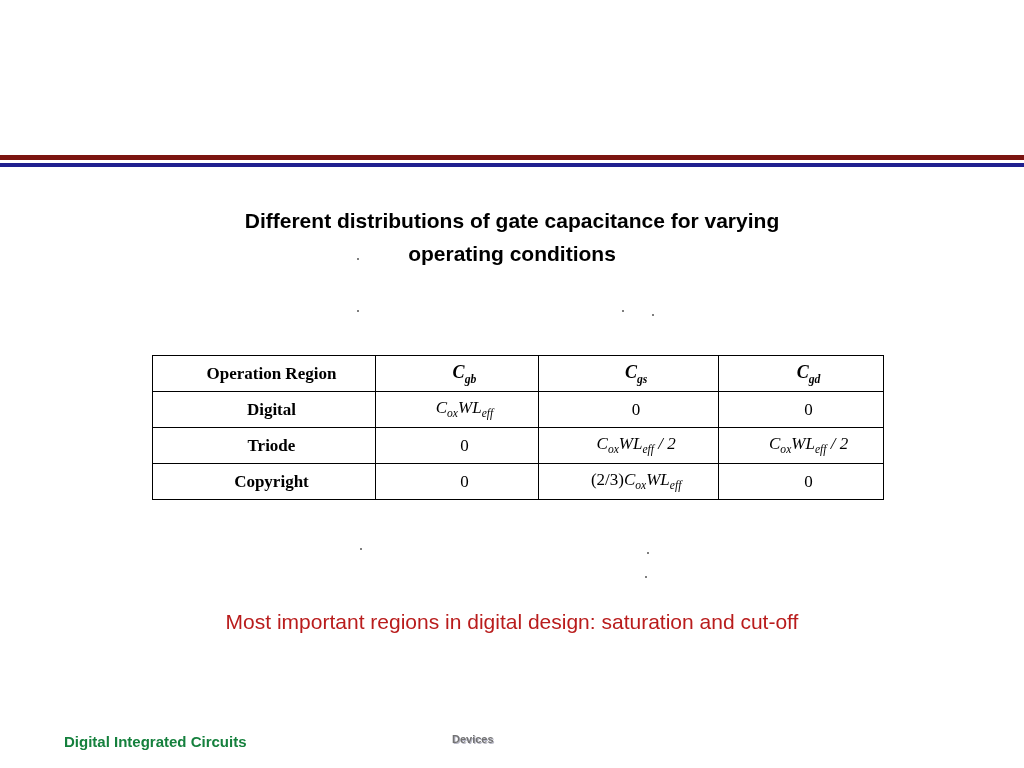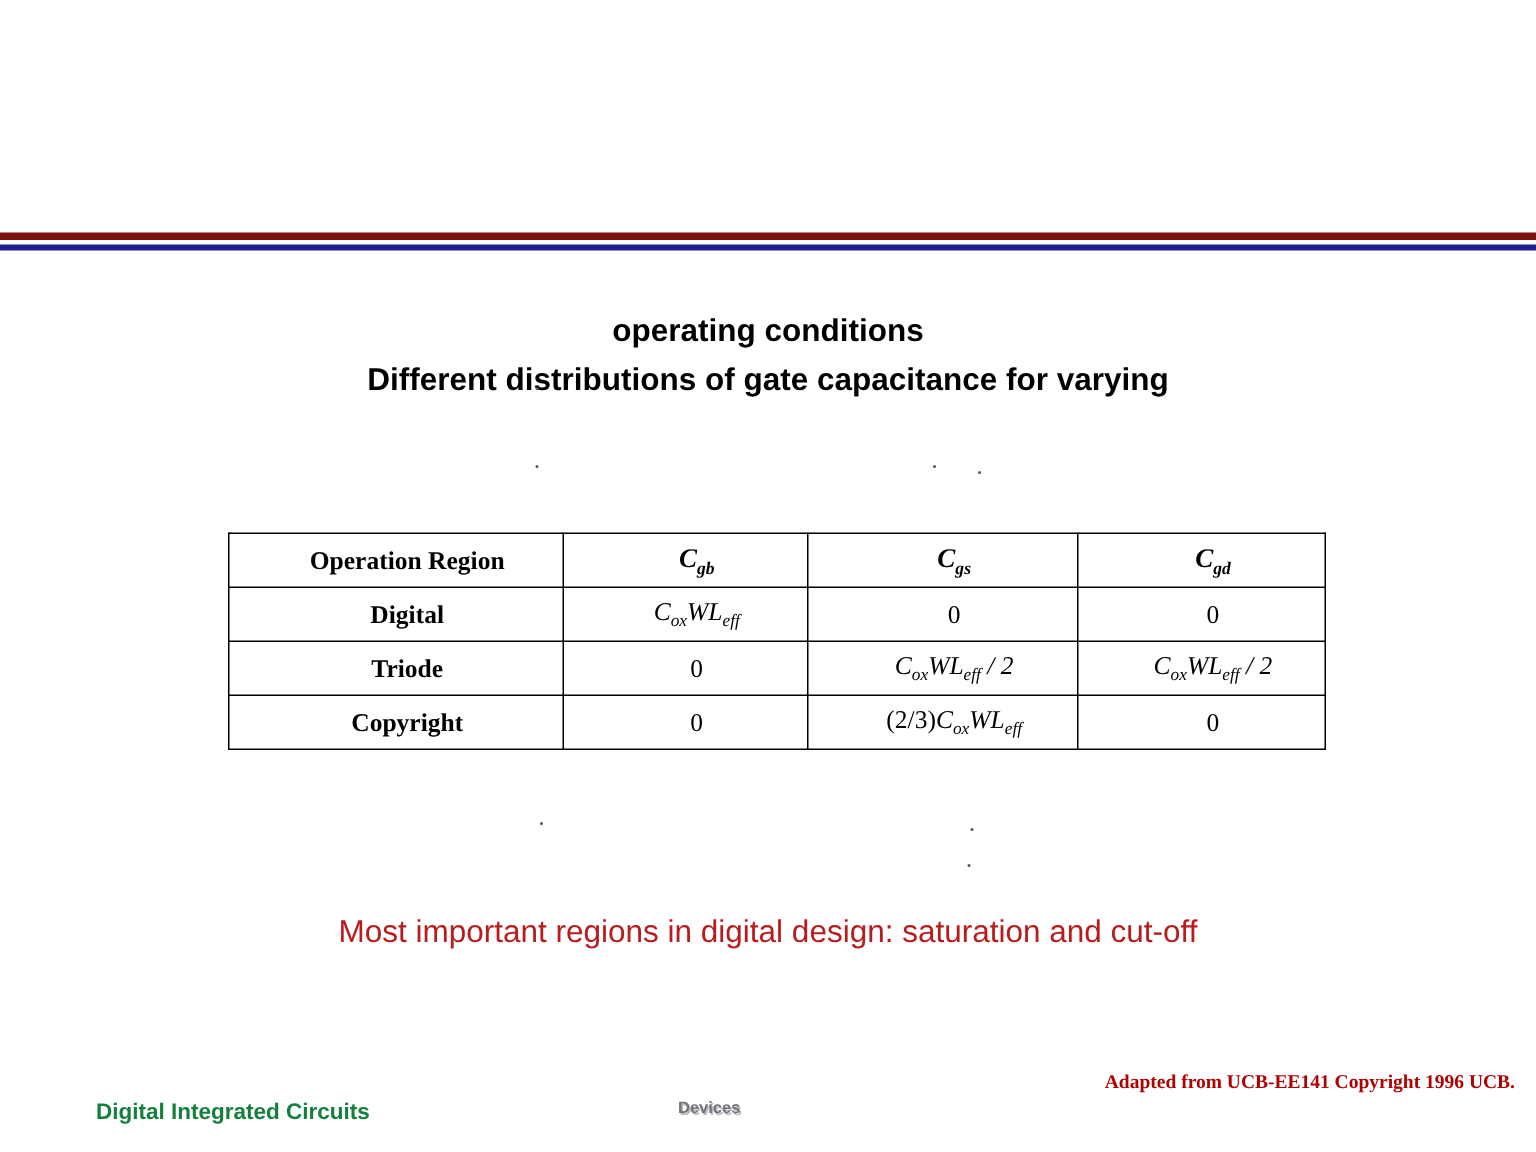--- a/index.html
+++ b/index.html
@@ -161,22 +161,22 @@
 <div class="slide">
 
 
   <div class="rule-wrap">
     <div class="rule-dark"></div>
     <div class="rule-gap"></div>
     <div class="rule-blue"></div>
   </div>
 
   <div class="subtitle">
+    <div>Different distributions of gate capacitance for varying</div>
     <div>operating conditions</div>
-    <div>Different distributions of gate capacitance for varying</div>
   </div>
 
   <div class="dot" style="top:258px;left:357px;"></div>
   <div class="dot" style="top:310px;left:357px;"></div>
   <div class="dot" style="top:310px;left:622px;"></div>
   <div class="dot" style="top:314px;left:652px;"></div>
   <div class="dot" style="top:548px;left:360px;"></div>
   <div class="dot" style="top:552px;left:647px;"></div>
   <div class="dot" style="top:576px;left:645px;"></div>
 
@@ -204,18 +204,17 @@
       <td class="rowlabel">Copyright</td>
       <td class="col2">0</td>
       <td class="col3">(2/3)<span class="mathi">C<sub>ox</sub>WL<sub>eff</sub></span></td>
       <td class="col4">0</td>
     </tr>
   </tbody>
     </table>
 
   <div class="note">Most important regions in digital design: saturation and cut-off</div>
 
-  <div class="adapted">Adapted from UCB-EE141 Copyright 1996 UCB.</div>
 
   <div class="footer-left">Digital Integrated Circuits</div>
   <div class="footer-center">Devices</div>
 
 </div>
 
 </body></html>

